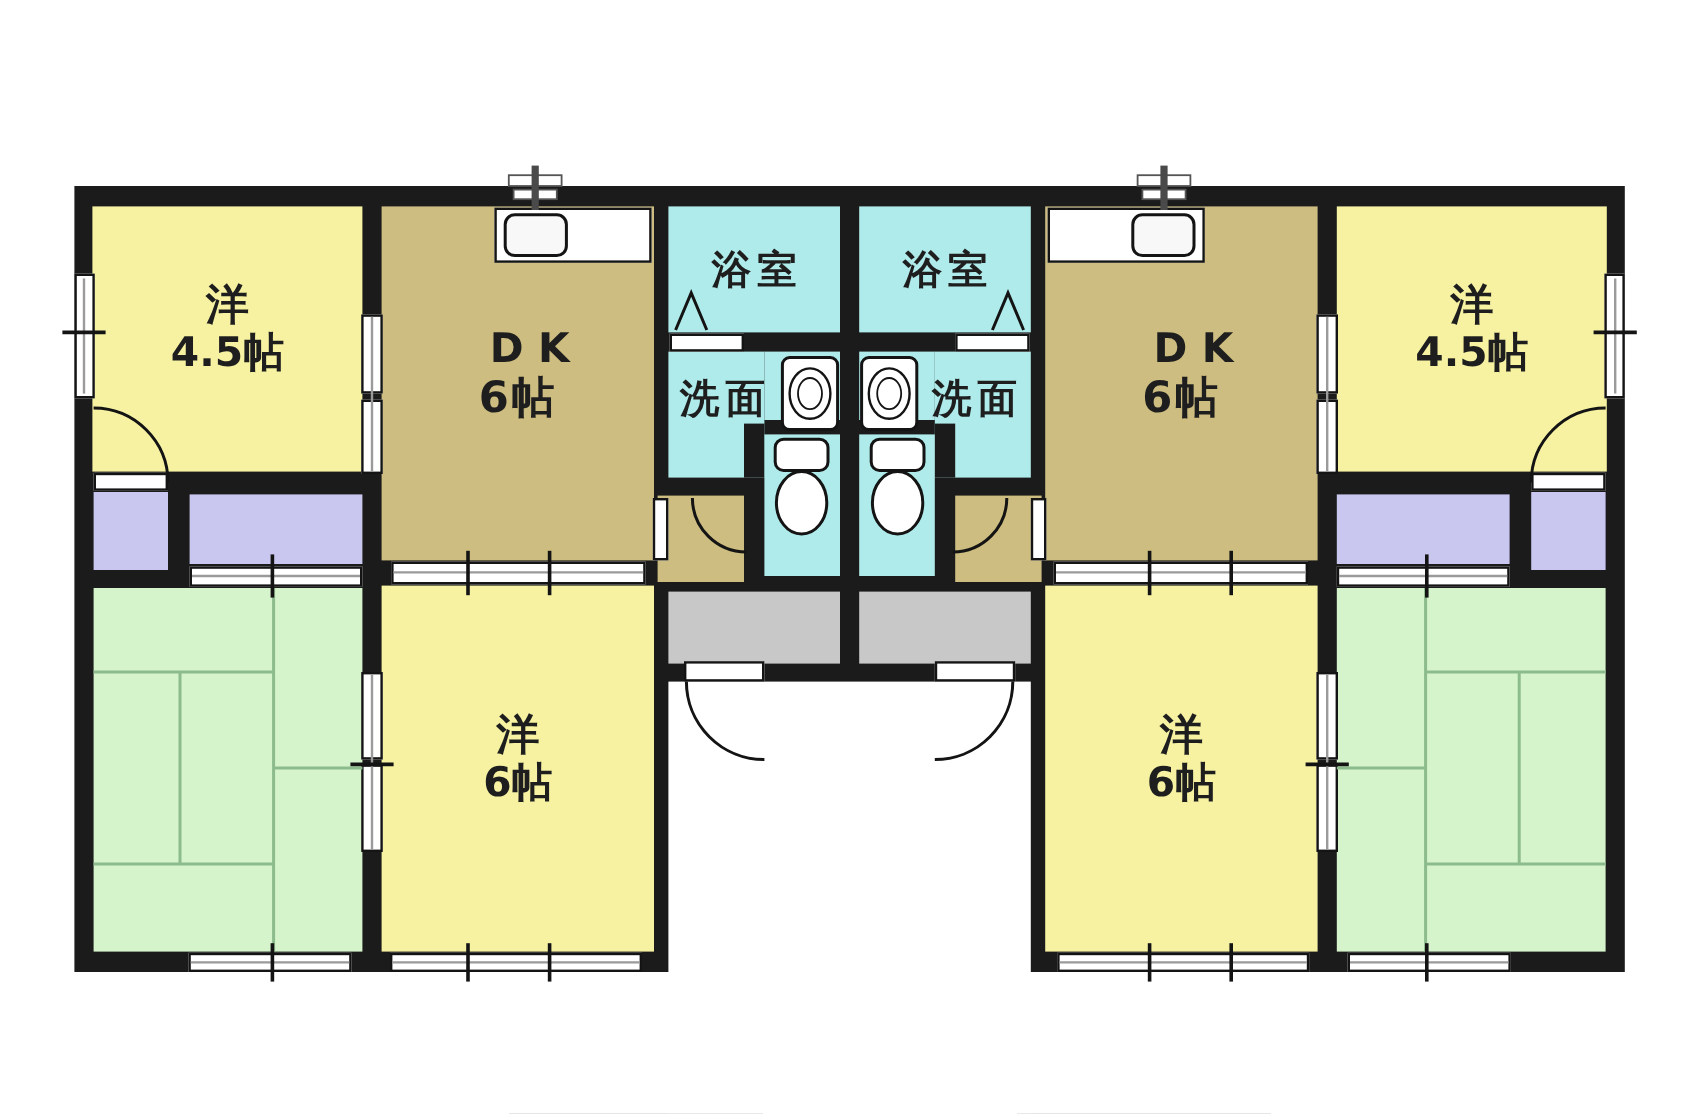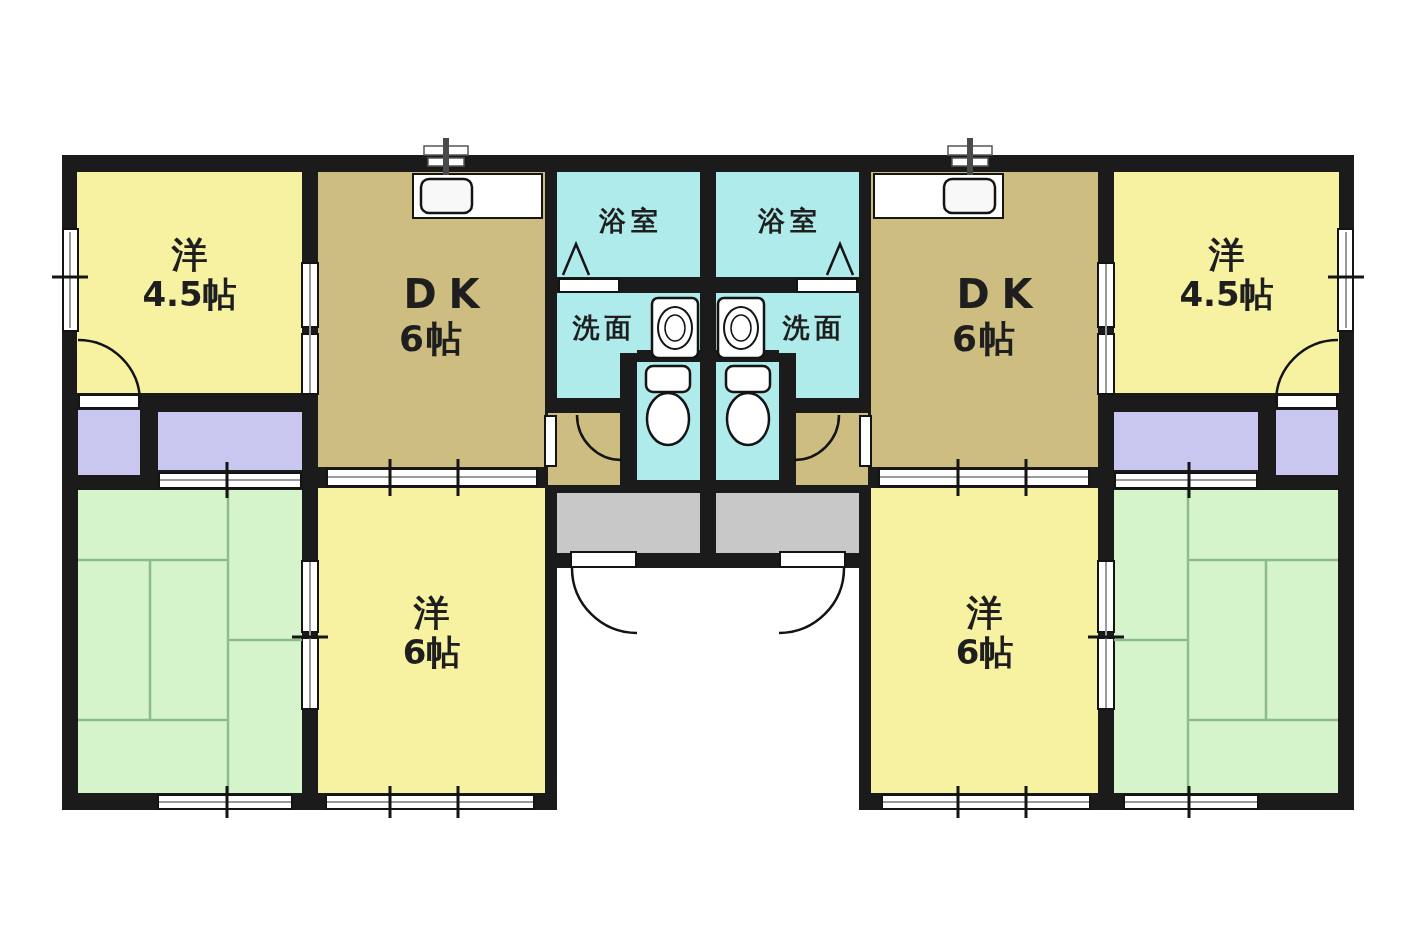--- a/index.html
+++ b/index.html
@@ -15,23 +15,23 @@
   .c-green{background:#d6f4cc;}
   .c-gray{background:#c8c8c8;}
   .c-wall{background:#1b1b1b;}
   .c-white{background:#ffffff;}
   .opening{position:absolute;background:#ffffff;border:2px solid #141414;box-sizing:border-box;}
   .fixture{position:absolute;background:#ffffff;border:2px solid #141414;box-sizing:border-box;}
   svg.overlay{position:absolute;left:0;top:0;width:1416px;height:928px;pointer-events:none;}
   .room-label{position:absolute;text-align:center;color:#1e1e1e;font-weight:bold;line-height:1.14;}
   .lbl-lg{font-size:36px;}
   .lbl-num{font-size:34px;}
-  .lbl-dk{font-size:40px;letter-spacing:12px;text-indent:12px;margin-left:20px;}
+  .lbl-dk{font-size:34px;letter-spacing:12px;text-indent:12px;margin-left:20px;}
   .lbl-dk-num{font-size:36px;letter-spacing:2px;}
-  .lbl-sm{font-size:27px;letter-spacing:5px;text-indent:5px;white-space:nowrap;}
+  .lbl-sm{font-size:33px;letter-spacing:5px;text-indent:5px;white-space:nowrap;}
 </style>
 </head>
 <body>
 
 <div id="scene">
 
   <div class="abs building" style="left:62px;top:155px;width:1292px;height:655px;"></div>
 
   <div class="abs c-white" style="left:557px;top:568px;width:302px;height:360px;"></div>
 

